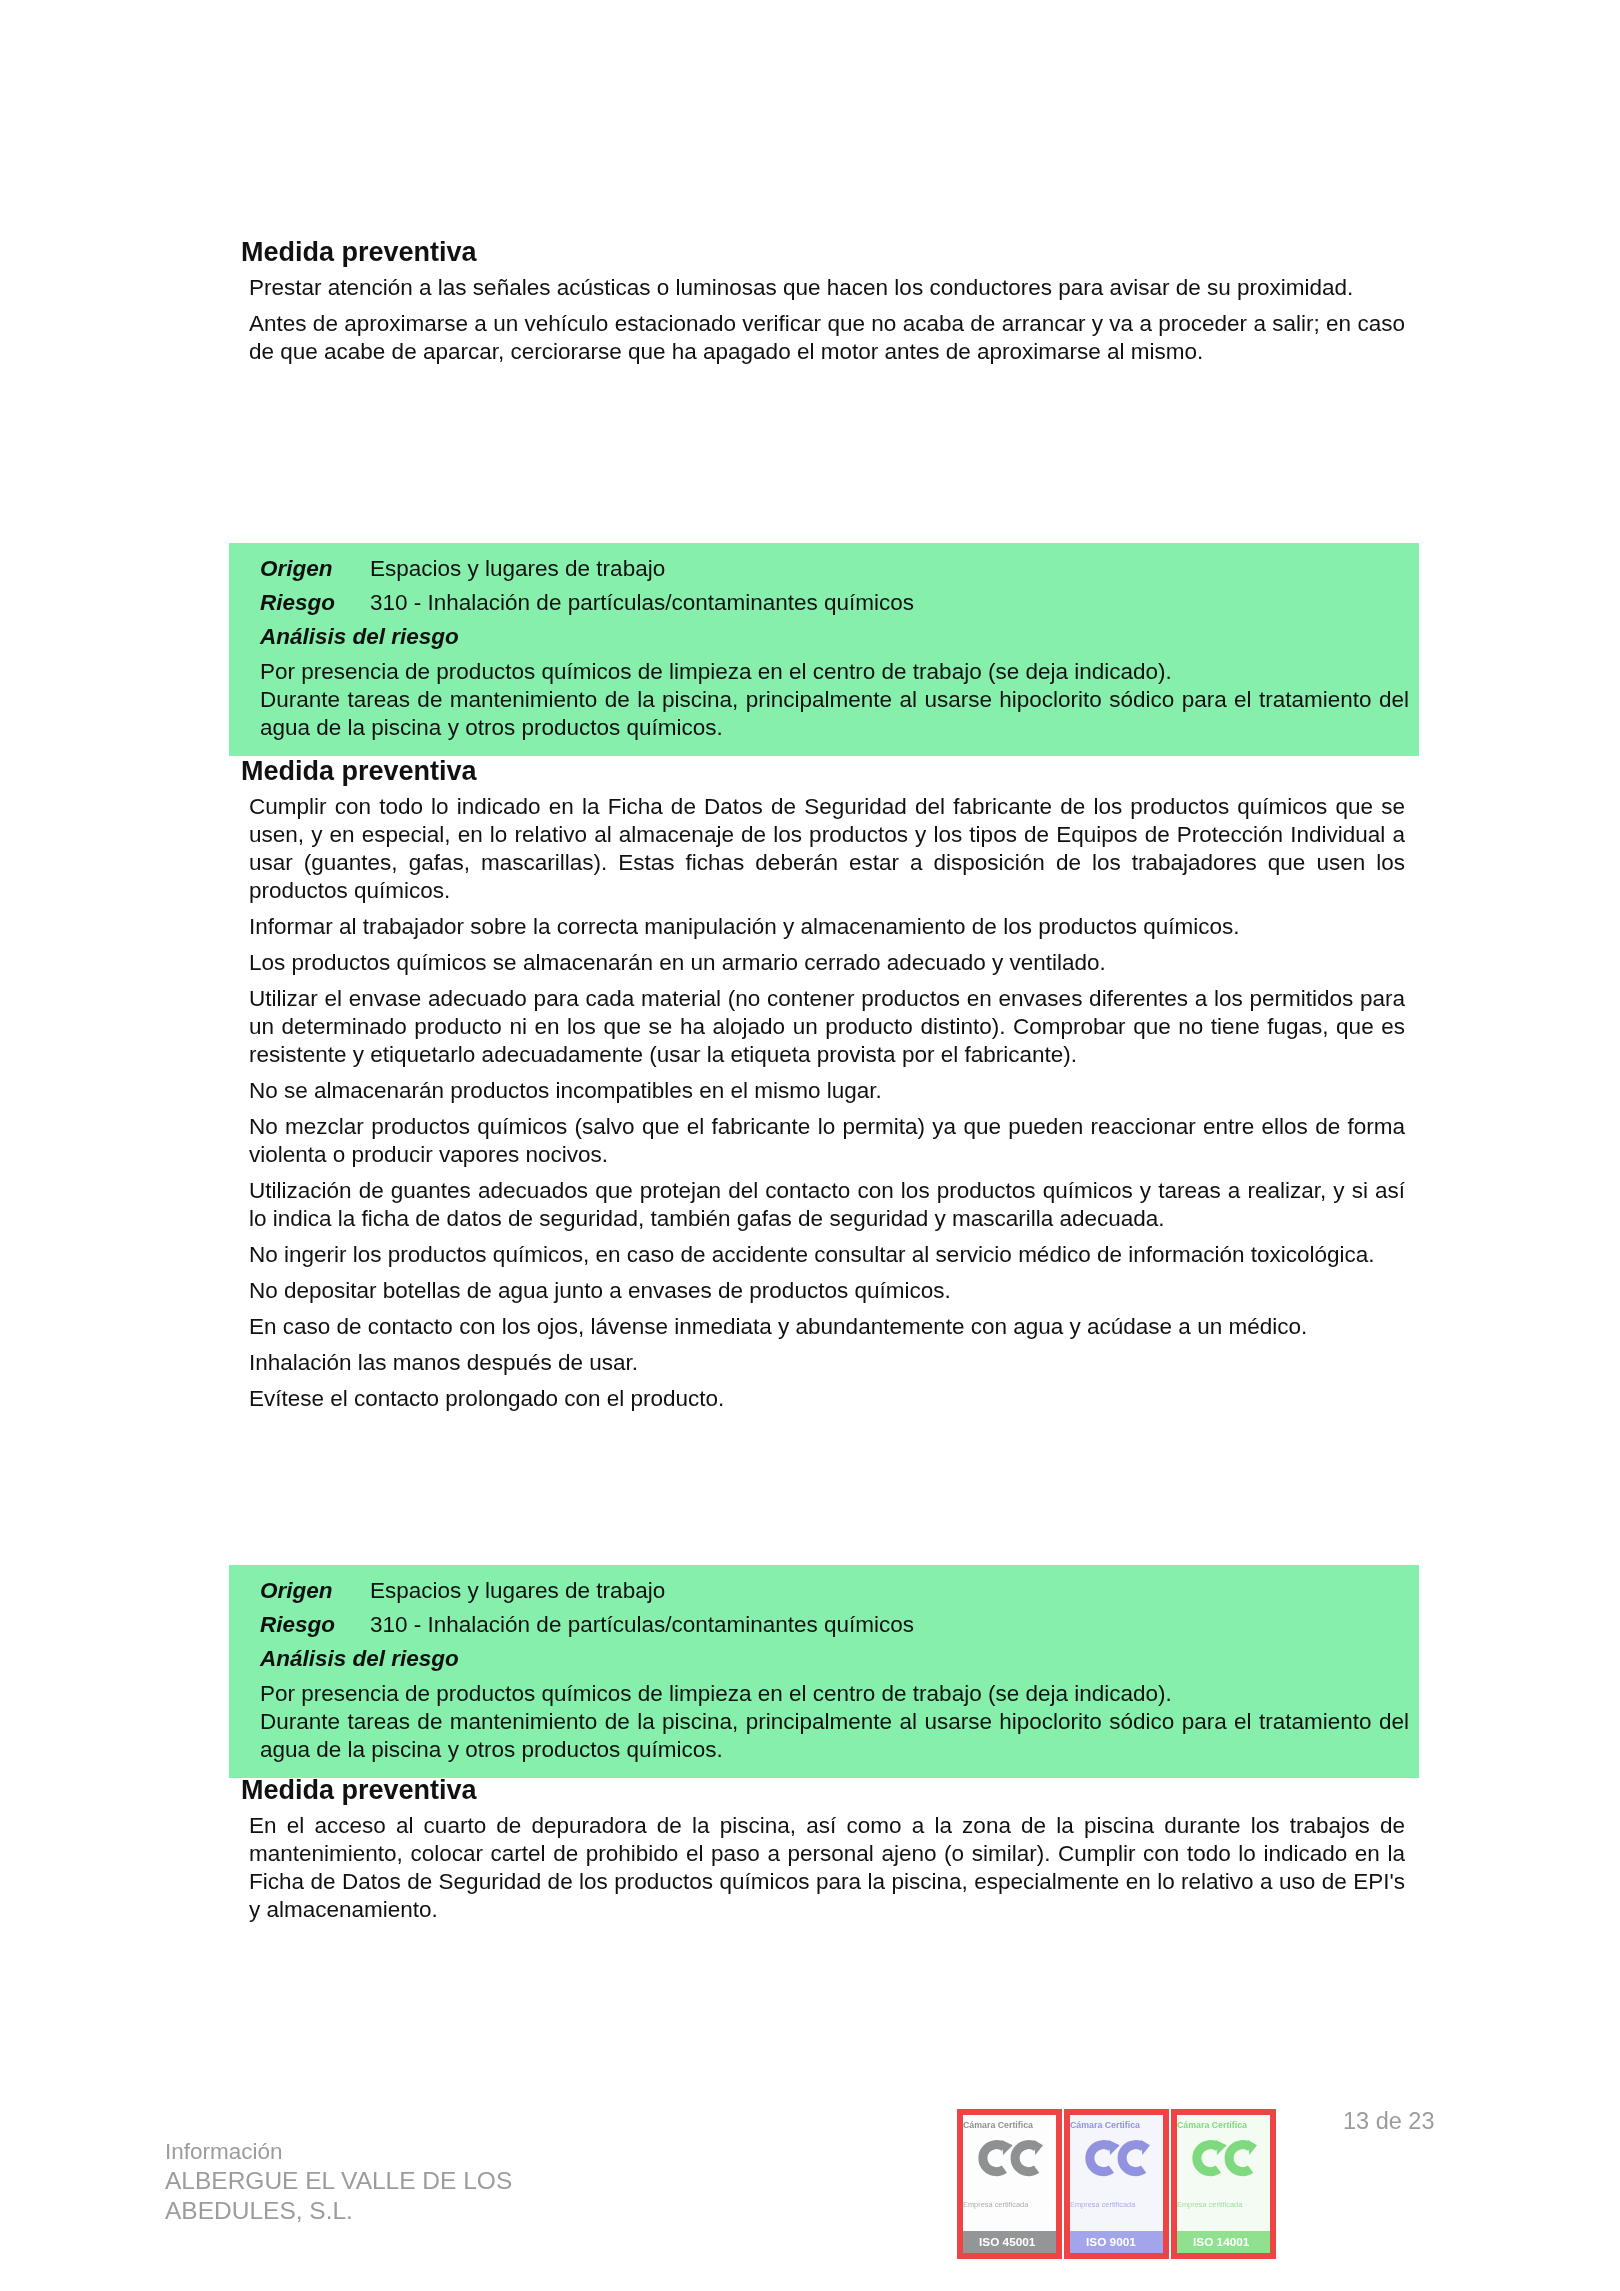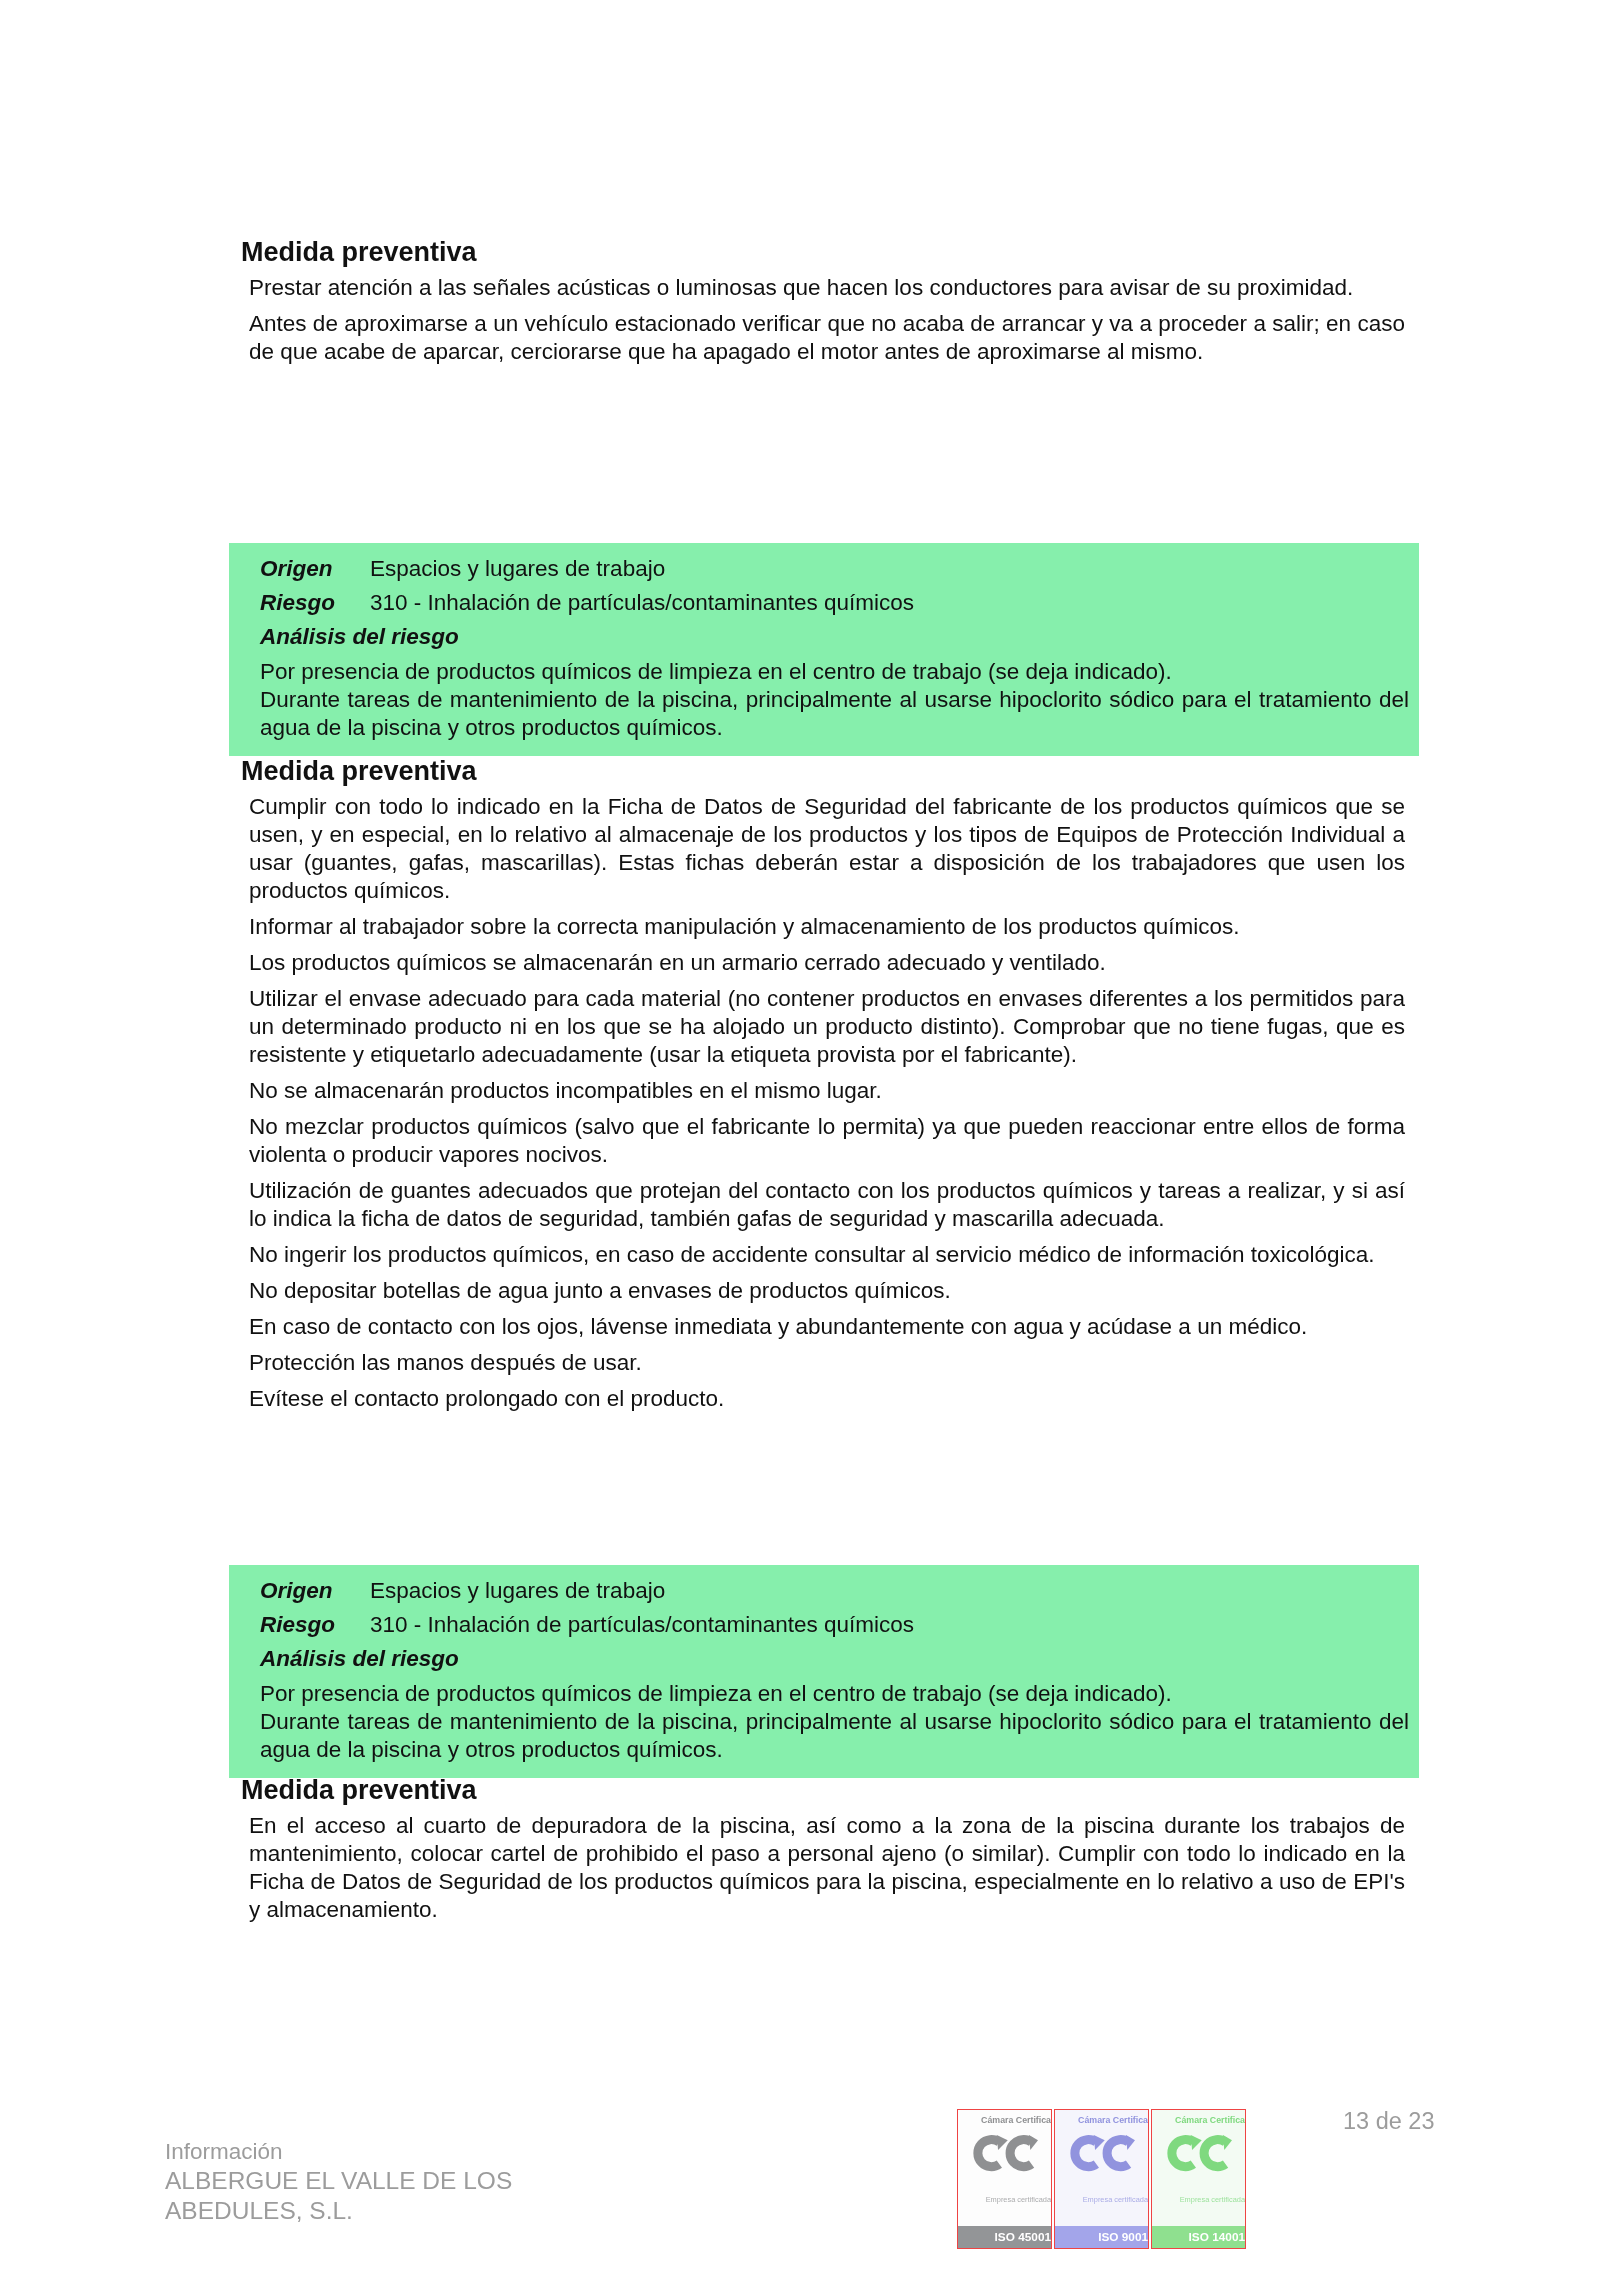--- a/index.html
+++ b/index.html
@@ -48,22 +48,22 @@
     position:absolute; left:165px; top:2137px;
     color:#9c9c9c;
   }
   .footer-info .info-label { font-size:22.5px; line-height:29px; }
   .footer-info .company    { font-size:24.5px; line-height:30px; }
 
   .badges { position:absolute; left:957px; top:2109px; display:flex; gap:2px; }
   .badge {
     --c:#8f9092; --bar:#939597;
     position:relative; width:93px; height:138px;
-    border:1px solid #ef4444; background:#fdfdfd;
-    text-align:right; overflow:hidden;
+    border:6px solid #ef4444; background:#fdfdfd;
+    text-align:left; overflow:hidden;
   }
   .badge.tint-purple { background:#f5f5fc; }
   .badge.tint-green  { background:#f3fbf3; }
   .badge-title { margin-top:4.9px; font-size:8.8px; font-weight:bold; color:var(--c); white-space:nowrap; }
   .cc-icon { display:block; margin:5.9px auto 0 auto; width:67px; height:43px; color:var(--c); }
   .badge-line { margin-top:21px; font-size:7.4px; color:var(--c); opacity:0.75; white-space:nowrap; }
   .badge-bar {
     position:absolute; left:0; right:0; bottom:0; height:22.5px;
     background:var(--bar); color:#ffffff;
     font-size:11.8px; font-weight:bold; line-height:22.5px;padding-left:16px;
@@ -102,21 +102,21 @@
     <p>Cumplir con todo lo indicado en la Ficha de Datos de Seguridad del fabricante de los productos químicos que se usen, y en especial, en lo relativo al almacenaje de los productos y los tipos de Equipos de Protección Individual a usar (guantes, gafas, mascarillas). Estas fichas deberán estar a disposición de los trabajadores que usen los productos químicos.</p>
     <p>Informar al trabajador sobre la correcta manipulación y almacenamiento de los productos químicos.</p>
     <p>Los productos químicos se almacenarán en un armario cerrado adecuado y ventilado.</p>
     <p>Utilizar el envase adecuado para cada material (no contener productos en envases diferentes a los permitidos para un determinado producto ni en los que se ha alojado un producto distinto). Comprobar que no tiene fugas, que es resistente y etiquetarlo adecuadamente (usar la etiqueta provista por el fabricante).</p>
     <p>No se almacenarán productos incompatibles en el mismo lugar.</p>
     <p>No mezclar productos químicos (salvo que el fabricante lo permita) ya que pueden reaccionar entre ellos de forma violenta o producir vapores nocivos.</p>
     <p>Utilización de guantes adecuados que protejan del contacto con los productos químicos y tareas a realizar, y si así lo indica la ficha de datos de seguridad, también gafas de seguridad y mascarilla adecuada.</p>
     <p>No ingerir los productos químicos, en caso de accidente consultar al servicio médico de información toxicológica.</p>
     <p>No depositar botellas de agua junto a envases de productos químicos.</p>
     <p>En caso de contacto con los ojos, lávense inmediata y abundantemente con agua y acúdase a un médico.</p>
-    <p>Protección las manos después de usar.</p>
+    <p>Inhalación las manos después de usar.</p>
     <p>Evítese el contacto prolongado con el producto.</p>
   </section>
 
   <section class="risk-box" style="top:1565px;">
     <div class="risk-row">
       <span class="risk-label">Origen</span>
       <span class="risk-value">Espacios y lugares de trabajo</span>
     </div>
     <div class="risk-row">
       <span class="risk-label">Riesgo</span>

